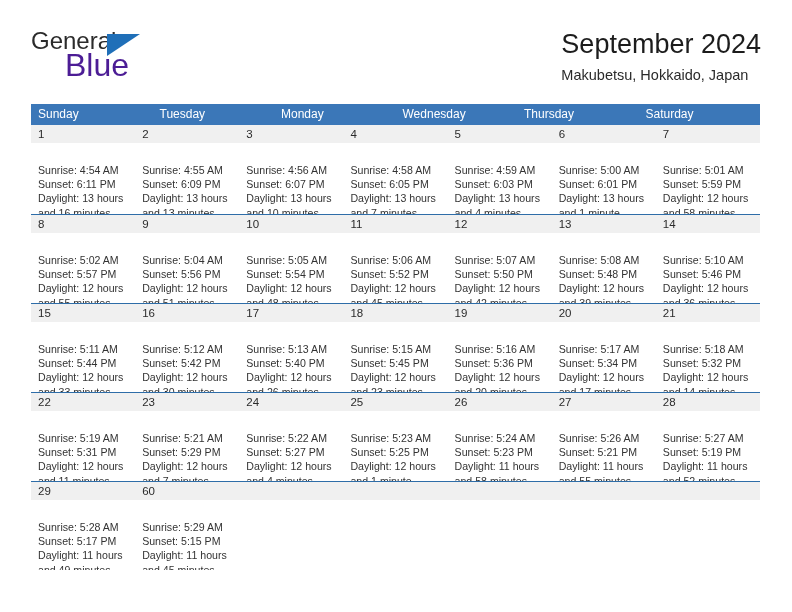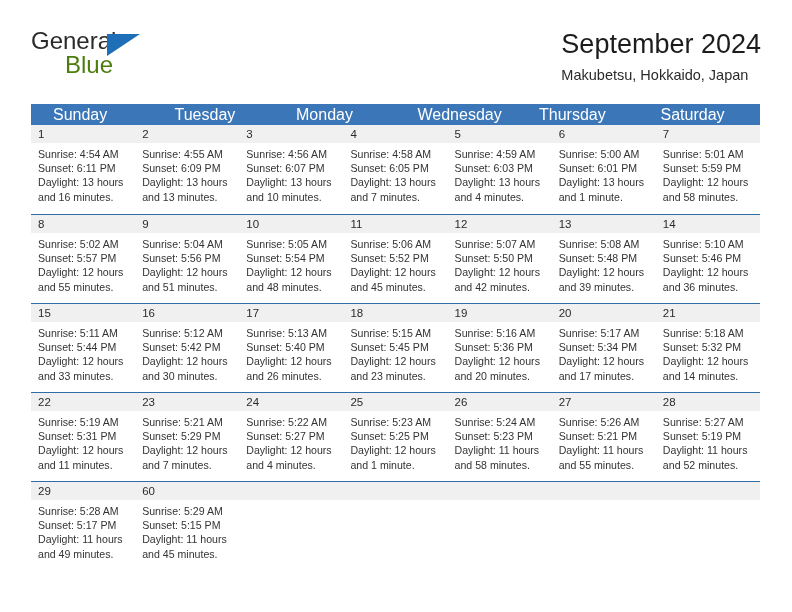--- a/index.html
+++ b/index.html
@@ -50,22 +50,22 @@
     top: 6px;
     width: 0;
     height: 0;
     border-left: 33px solid #1f6fb8;
     border-bottom: 22px solid transparent;
   }
   .logo-blue {
     position: absolute;
     left: 34px;
     top: 24px;
-    font-size: 24px;
-    color: #4d7c0f;
+    font-size: 32px;
+    color: #4c1d95;
     line-height: 26px;
     font-family: "Liberation Sans", sans-serif;
   }
 
   .title-wrap {
     position: absolute;
     right: 0;
     top: 0;
     text-align: left;
   }
@@ -92,23 +92,23 @@
     width: 729px;
   }
   .dow-row {
     display: flex;
     background: #3b77b8;
     height: 21px;
   }
   .dow {
     flex: 1 1 0;
     color: #ffffff;
-    font-size: 16px;
+    font-size: 12px;
     line-height: 21px;
-    padding-left: 22px;
+    padding-left: 7px;
     box-sizing: border-box;
     overflow: hidden;
     white-space: nowrap;
   }
   .week {
     display: flex;
     border-top: 1.6px solid #2e6da8;
     height: 89px;
     box-sizing: border-box;
   }
@@ -125,21 +125,21 @@
   .daynum {
     height: 18px;
     background: #f0f0f0;
     font-size: 11.5px;
     color: #2b2b2b;
     line-height: 18px;
     padding-left: 7px;
     box-sizing: border-box;
   }
   .info {
-    padding: 4px 6px 0 7px;
+    padding: 20px 6px 0 7px;
     font-size: 10.6px;
     line-height: 14.2px;
     color: #333333;
   }
   .info div {
     white-space: nowrap;
   }
 </style>
 </head>
 <body>

